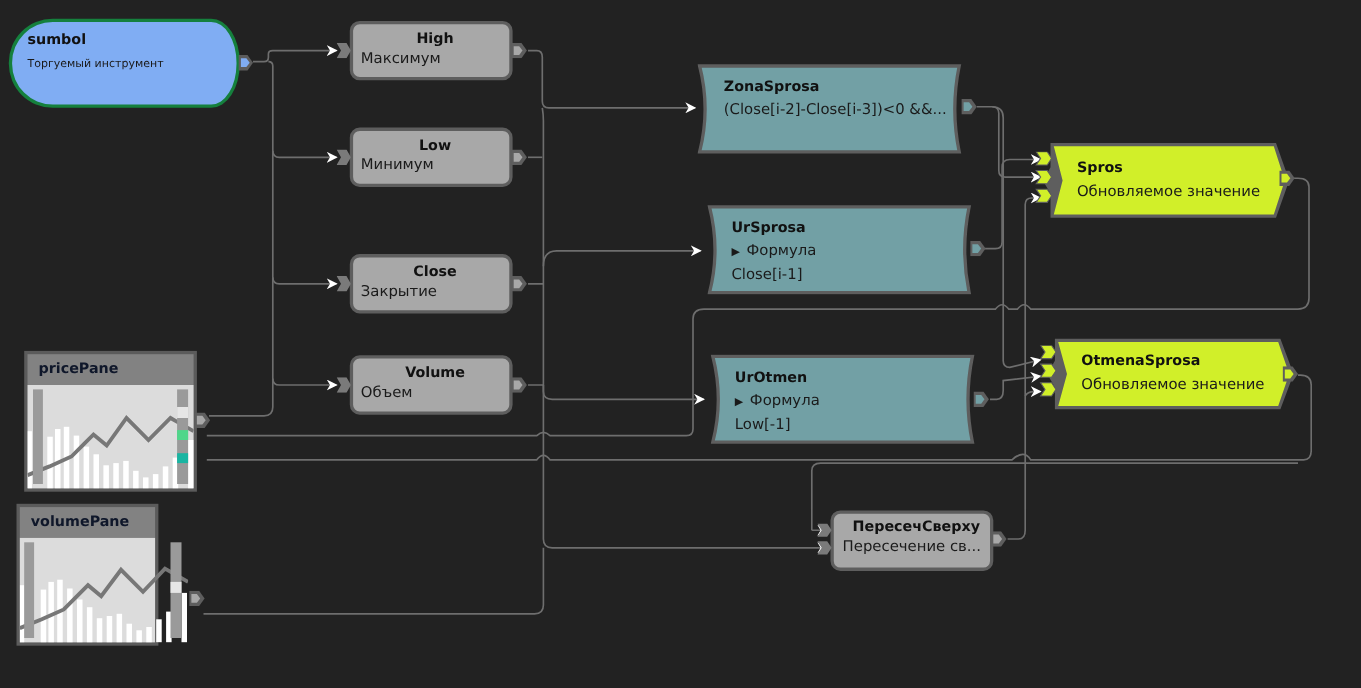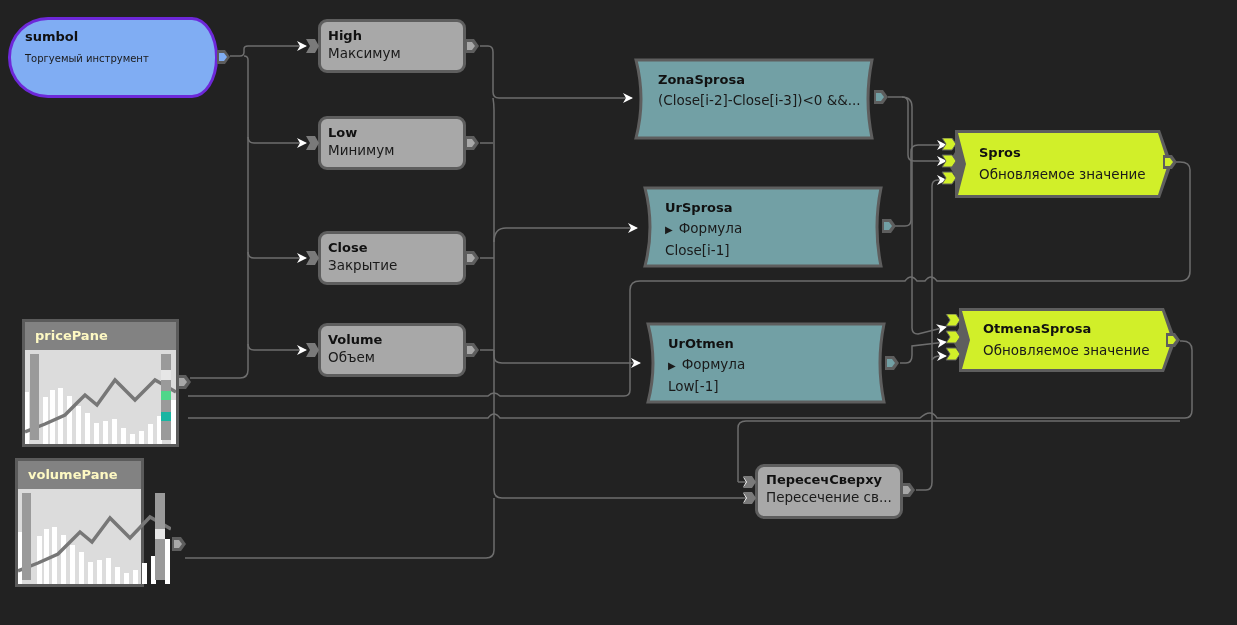--- a/index.html
+++ b/index.html
@@ -3,37 +3,37 @@
 <meta charset="utf-8">
 <style>
   html, body { margin:0; padding:0; }
   body { width:1237px; height:625px; background:#222222; position:relative; overflow:hidden;
          font-family:"DejaVu Sans", sans-serif; }
   #wires { position:absolute; left:0; top:0; width:1237px; height:625px; }
   .node { position:absolute; box-sizing:border-box; }
   .title { font-weight:bold; font-size:13px; color:#111; white-space:nowrap; }
   .sub { font-size:13.5px; color:#1a1a1a; white-space:nowrap; }
   
-  .source { left:8px; top:17px; width:210px; height:81px; background:#80adf3; border:3px solid #6d28d9;
+  .source { left:8px; top:17px; width:210px; height:81px; background:#80adf3; border:3px solid #15803d;
             border-radius:40px 26px 26px 40px / 40px 40px 40px 40px; padding:9px 0 0 14px; }
   .source .title { font-size:13px; margin-bottom:5px; }
   .source .sub { font-size:10px; line-height:20px; }
   
   .gnode { width:148px; height:54px; background:#a8a8a8; border:3px solid #5e5e5e; border-radius:9px; padding:6px 0 0 7px; }
-  .gnode .title { margin-bottom:2px; }
+  .gnode .title { margin-bottom:2px;text-align:center; }
   
   .fnode { background:#72a0a5; padding:8px 0 0 18px; }
   .fnode .row { line-height:20px; }
   .tri { font-size:10px; margin-right:6px; }
   
   .ynode { background:#d1ef29; padding:14px 0 0 22px; }
   .ynode .title { margin-bottom:6px; }
   
   .pane { background:#5b5b5b; padding:3px; }
-  .pane-head { background:#828282; height:28px; box-sizing:border-box; padding:6px 0 0 10px; font-weight:bold; font-size:13px; color:#fef9c3; }
+  .pane-head { background:#828282; height:28px; box-sizing:border-box; padding:6px 0 0 10px; font-weight:bold; font-size:13px; color:#0f172a; }
   .pane-body { background:#dcdcdc; position:relative; }
   .port { position:absolute; }
 </style>
 </head>
 <body>
 
 <svg id="wires" xmlns="http://www.w3.org/2000/svg">
   <defs>
     <marker id="arr" viewBox="0 0 10 10" refX="9" refY="5" markerWidth="10" markerHeight="10" orient="auto" markerUnits="userSpaceOnUse">
       <path d="M0,0 L10,5 L0,10 L3,5 Z" fill="#ffffff"></path>

